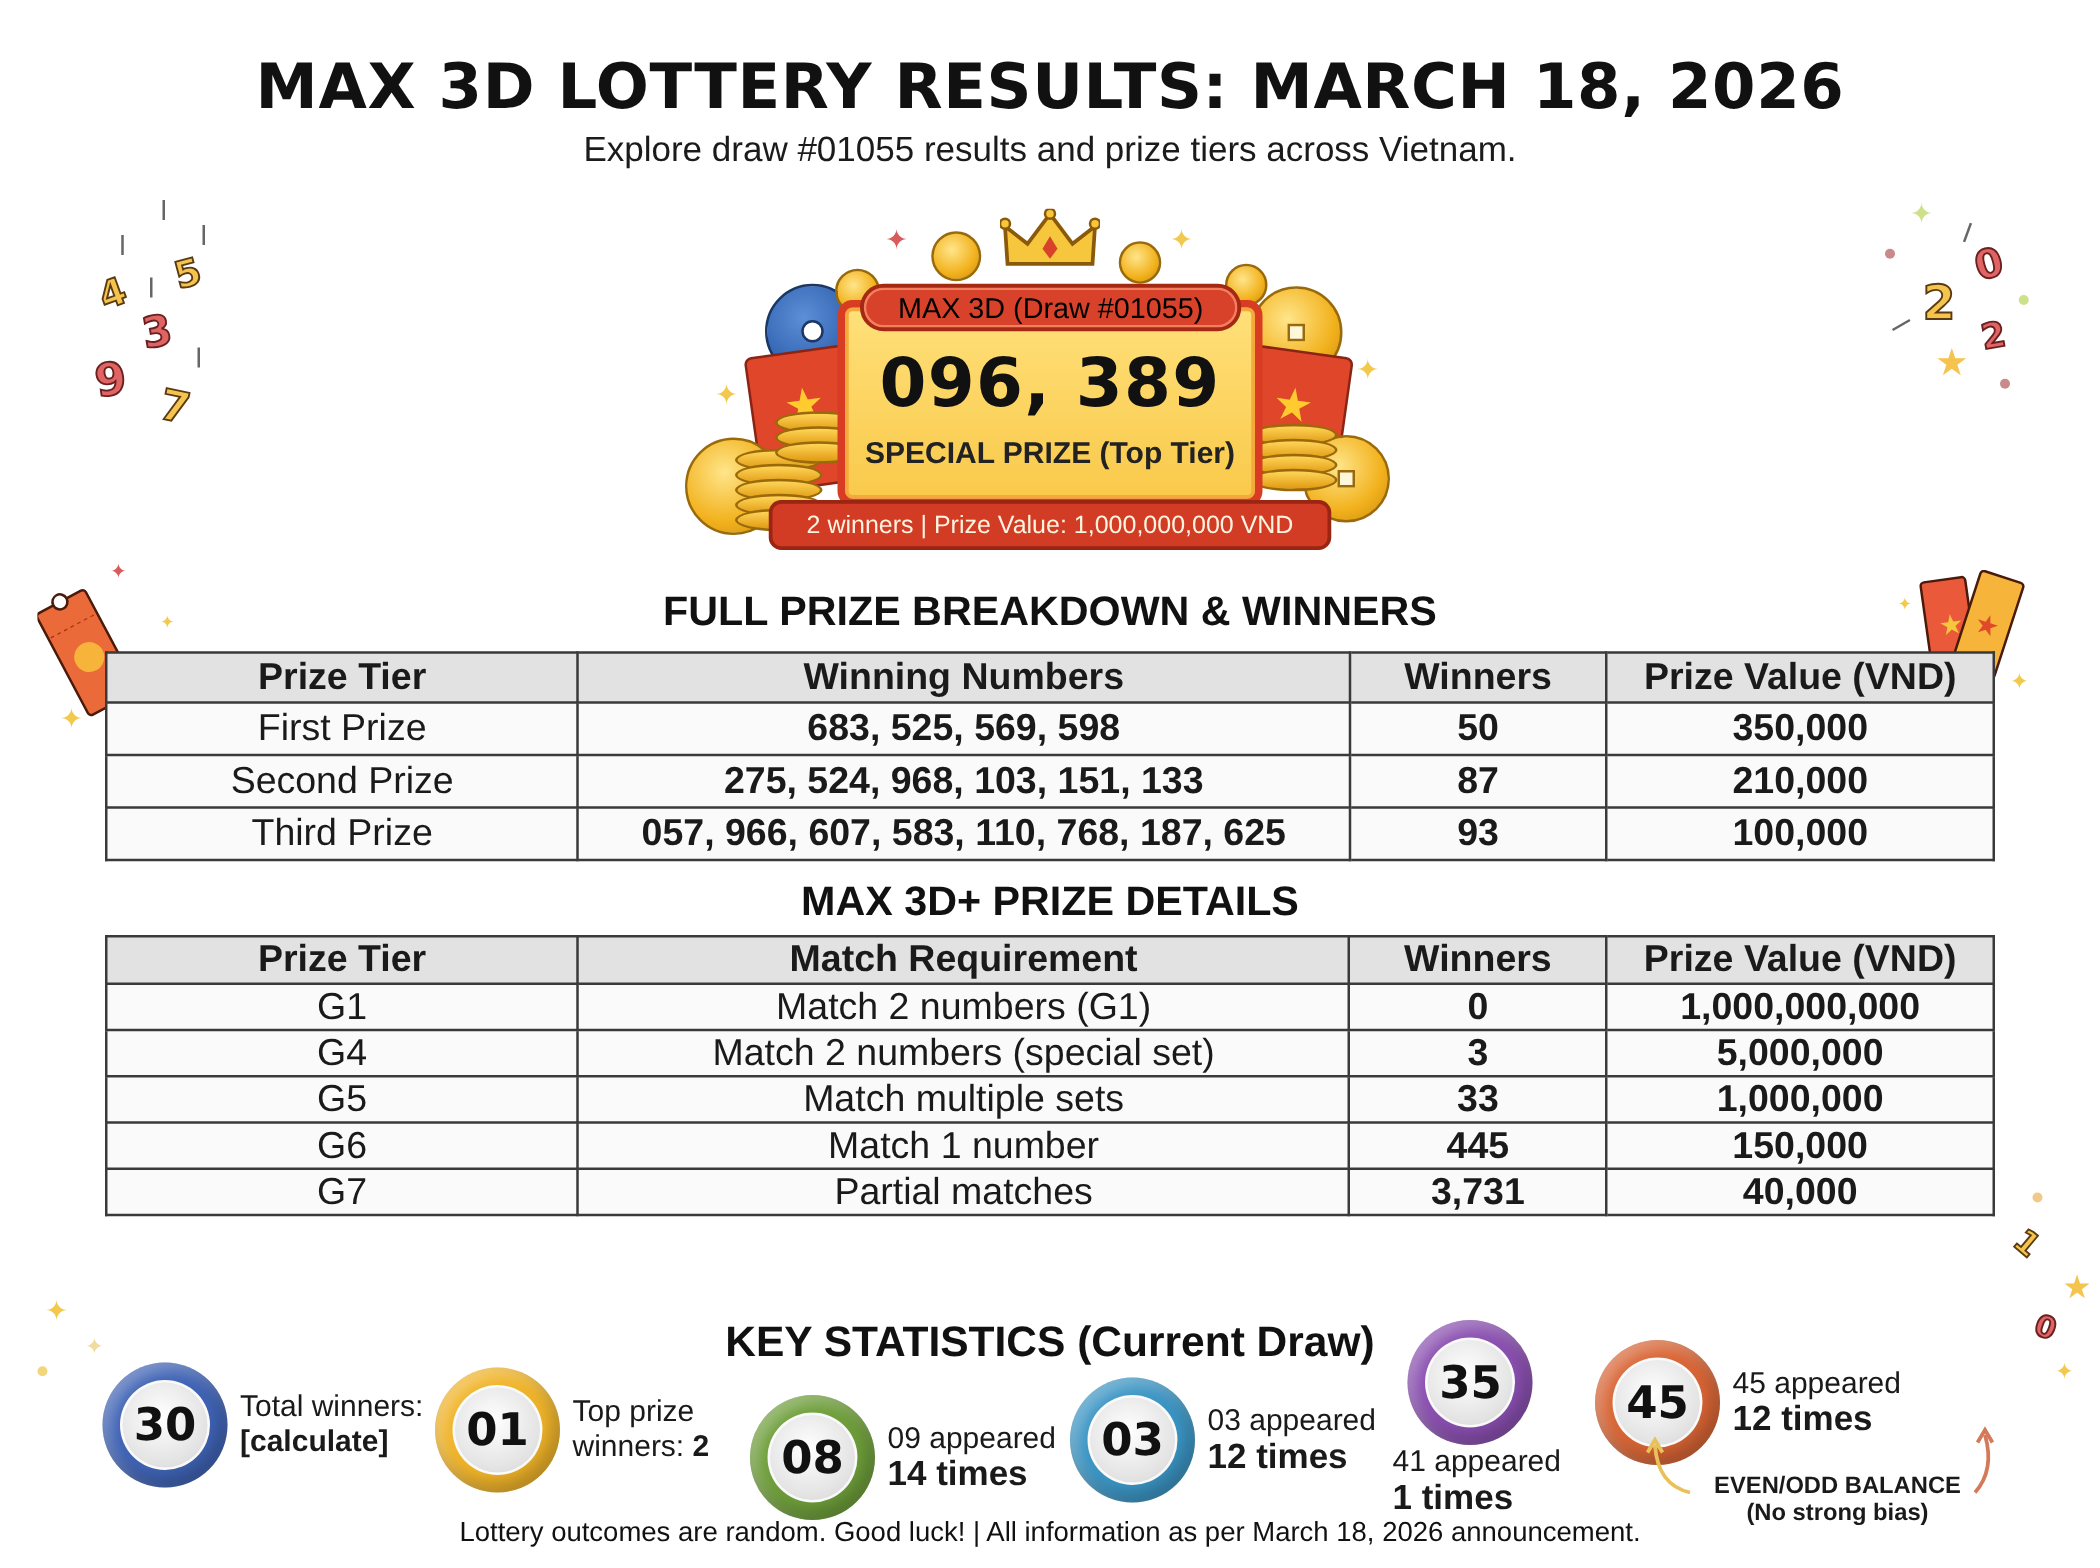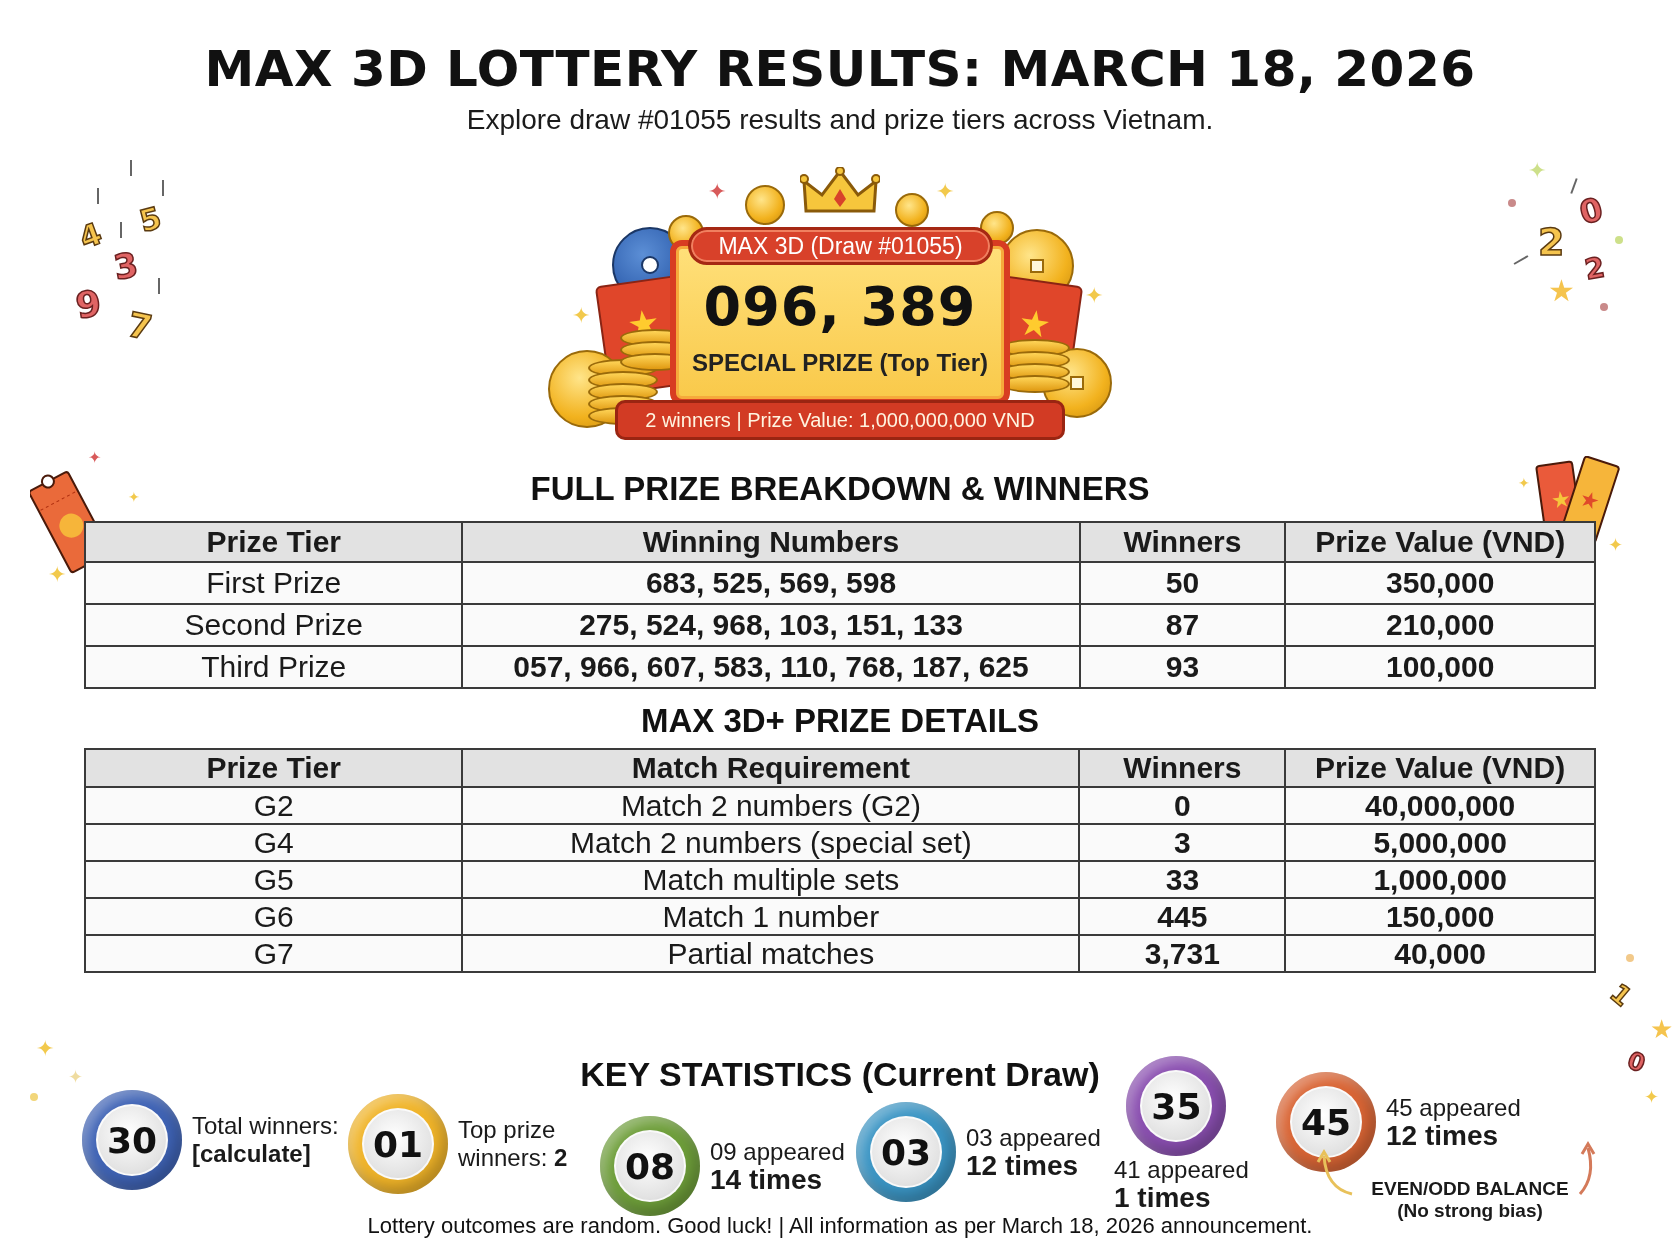--- a/index.html
+++ b/index.html
@@ -28,21 +28,21 @@
   .envelope span { position: absolute; left: 50%; top: 40%; transform: translate(-50%,-50%); color: #ffcb2e; font-size: 36px; }
   .crown { position: absolute; left: 250px; top: 2px; width: 80px; height: 52px; }
   .hero-card {
     position: absolute; left: 120px; top: 75px; width: 340px; height: 165px;
     background: linear-gradient(#ffe07a, #f9c94a); border: 6px solid #d83c22; border-radius: 12px;
     box-shadow: inset 0 0 0 3px #f6a93b;
   }
   .hero-pill {
     position: absolute; left: 138px; top: 62px; width: 305px; height: 38px;
     background: #d8412a; border: 3px solid #a52813; border-radius: 20px;
-    color: #ffffff; font-size: 23px; text-align: center; line-height: 32px;
+    color: #000000; font-size: 23px; text-align: center; line-height: 32px;
     box-shadow: inset 0 0 0 2px #f08060;
   }
   .hero-number {
     position: absolute; left: 120px; top: 110px; width: 340px; text-align: center;
     font-size: 54px; font-weight: 900; color: #111; font-family: "DejaVu Sans", sans-serif; letter-spacing: 1px;
   }
   .hero-label {
     position: absolute; left: 120px; top: 184px; width: 340px; text-align: center;
     font-size: 24px; font-weight: bold; color: #222; font-family: "Liberation Sans", sans-serif;
   }
@@ -274,24 +274,24 @@
   <thead>
     <tr>
       <th>Prize Tier</th>
       <th>Match Requirement</th>
       <th>Winners</th>
       <th>Prize Value (VND)</th>
     </tr>
   </thead>
   <tbody>
     <tr>
-      <td>G2</td>
-      <td>Match 2 numbers (G2)</td>
+      <td>G1</td>
+      <td>Match 2 numbers (G1)</td>
       <td class="strong">0</td>
-      <td class="strong">40,000,000</td>
+      <td class="strong">1,000,000,000</td>
     </tr>
     <tr>
       <td>G4</td>
       <td>Match 2 numbers (special set)</td>
       <td class="strong">3</td>
       <td class="strong">5,000,000</td>
     </tr>
     <tr>
       <td>G5</td>
       <td>Match multiple sets</td>

